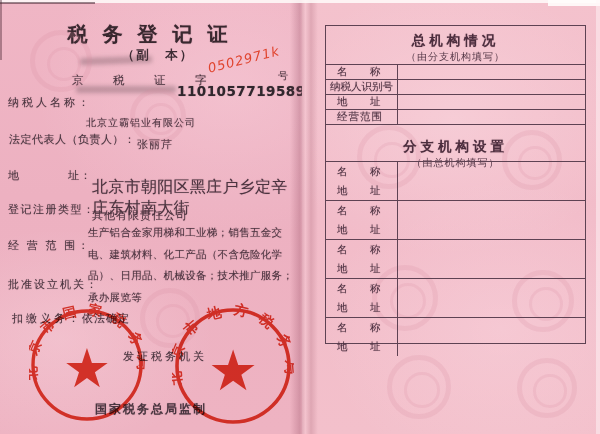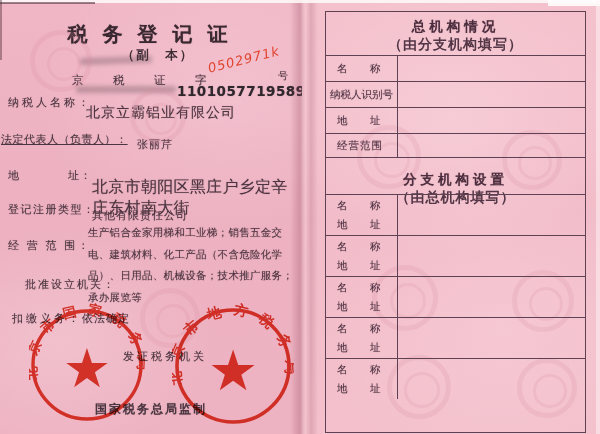--- a/index.html
+++ b/index.html
@@ -47,28 +47,28 @@
   .smudge{position:absolute;background:rgba(78,56,66,.30);filter:blur(2px);border-radius:2px;}
 
   .wm{position:absolute;border-radius:50%;border:5px solid rgba(215,140,160,.20);pointer-events:none;}
   .wm::after{content:"";position:absolute;left:50%;top:50%;width:55%;height:55%;margin:-27.5% 0 0 -27.5%;
     border-radius:50%;border:3px solid rgba(215,140,160,.18);}
 
   .stamp{position:absolute;mix-blend-mode:multiply;opacity:.93;}
 
   
   .rtable{
-    position:absolute; left:325px; top:11px; width:261px; height:422px;
+    position:absolute; left:325px; top:25px; width:261px; height:319px;
     border:1.3px solid #5e4253; box-sizing:border-box;
     display:flex; flex-direction:column;
     color:#4a2f3e;
   }
   .thead{text-align:center;}
   .thead .tt{font-size:13.5px;font-weight:bold;letter-spacing:4px;color:#4c2e3e;text-shadow:0 0 1px rgba(90,45,65,.45);}
-  .thead .ts{font-size:14px;letter-spacing:1px;color:#533646;font-weight:bold;}
+  .thead .ts{font-size:10px;letter-spacing:1px;color:#533646;}
   .trow{display:flex;border-top:1.1px solid #5e4253;box-sizing:border-box;}
   .tlabel{width:72px;border-right:1.1px solid #5e4253;box-sizing:border-box;
     display:flex;flex-direction:column;justify-content:center;padding-left:11px;
     font-size:10.5px;letter-spacing:.5px;color:#4d3242;text-shadow:0 0 1px rgba(90,50,70,.4);}
   .tvalue{flex:1;}
   .g-line{line-height:19px;}
 </style>
 </head>
 <body>
 
@@ -83,35 +83,35 @@
     <div class="abs t-hand" style="left:207px;top:52px;">0502971k</div>
 
     <div class="abs t-label" style="left:72px;top:73px;letter-spacing:9px;font-size:11.5px;">京　税　证　字</div>
     <div class="abs t-serialnum" style="left:177px;top:83px;">110105771958903</div>
     <div class="abs t-label" style="left:278px;top:69px;font-size:10px;letter-spacing:0;">号</div>
 
     <div class="smudge" style="left:80px;top:57px;width:72px;height:7px;transform:rotate(-2deg);"></div>
     <div class="smudge" style="left:76px;top:86px;width:100px;height:7px;"></div>
 
     <div class="abs t-label" style="left:8px;top:95px;letter-spacing:3px;">纳税人名称：</div>
-    <div class="abs t-value" style="left:86px;top:104px;font-size:14px;">北京立霸铝业有限公司</div>
-
-    <div class="abs t-label" style="left:1px;top:132px;letter-spacing:.5px;text-decoration:underline;">法定代表人（负责人）：</div>
+    <div class="abs t-value" style="left:86px;top:116px;font-size:10px;">北京立霸铝业有限公司</div>
+
+    <div class="abs t-label" style="left:9px;top:132px;letter-spacing:.5px;">法定代表人（负责人）：</div>
     <div class="abs t-value" style="left:137px;top:137px;">张丽芹</div>
 
     <div class="abs t-label" style="left:8px;top:168px;letter-spacing:1px;">地　　　　址：</div>
     <div class="abs t-value" style="left:92px;top:177px;font-size:16px;letter-spacing:.3px;">北京市朝阳区黑庄户乡定辛庄东村南大街</div>
 
     <div class="abs t-value" style="left:92px;top:208px;">其他有限责任公司</div>
     <div class="abs t-label" style="left:8px;top:202px;letter-spacing:1.5px;">登记注册类型：</div>
 
     <div class="abs wrapval" style="left:88px;top:222px;">生产铝合金家用梯和工业梯；销售五金交电、建筑材料、化工产品（不含危险化学品）、日用品、机械设备；技术推广服务；承办展览等</div>
     <div class="abs t-label" style="left:8px;top:238px;letter-spacing:2.5px;">经 营 范 围：</div>
 
-    <div class="abs t-label" style="left:8px;top:277px;letter-spacing:2px;margin-left:17px;">批准设立机关：</div>
+    <div class="abs t-label" style="left:8px;top:277px;letter-spacing:2px;">批准设立机关：</div>
 
     <div class="abs" style="left:12px;top:308px;">
       <span class="t-label" style="letter-spacing:3px;">扣缴义务：</span><span class="t-value">依法确定</span>
     </div>
 
     <div class="abs t-label" style="left:123px;top:349px;letter-spacing:3px;">发证税务机关</div>
     <div class="abs t-label" style="left:95px;top:401px;font-size:12px;letter-spacing:2px;font-weight:bold;">国家税务总局监制</div>
 
     <div class="wm" style="left:30px;top:30px;width:52px;height:52px;"></div>
     <div class="wm" style="left:130px;top:88px;width:46px;height:46px;"></div>

